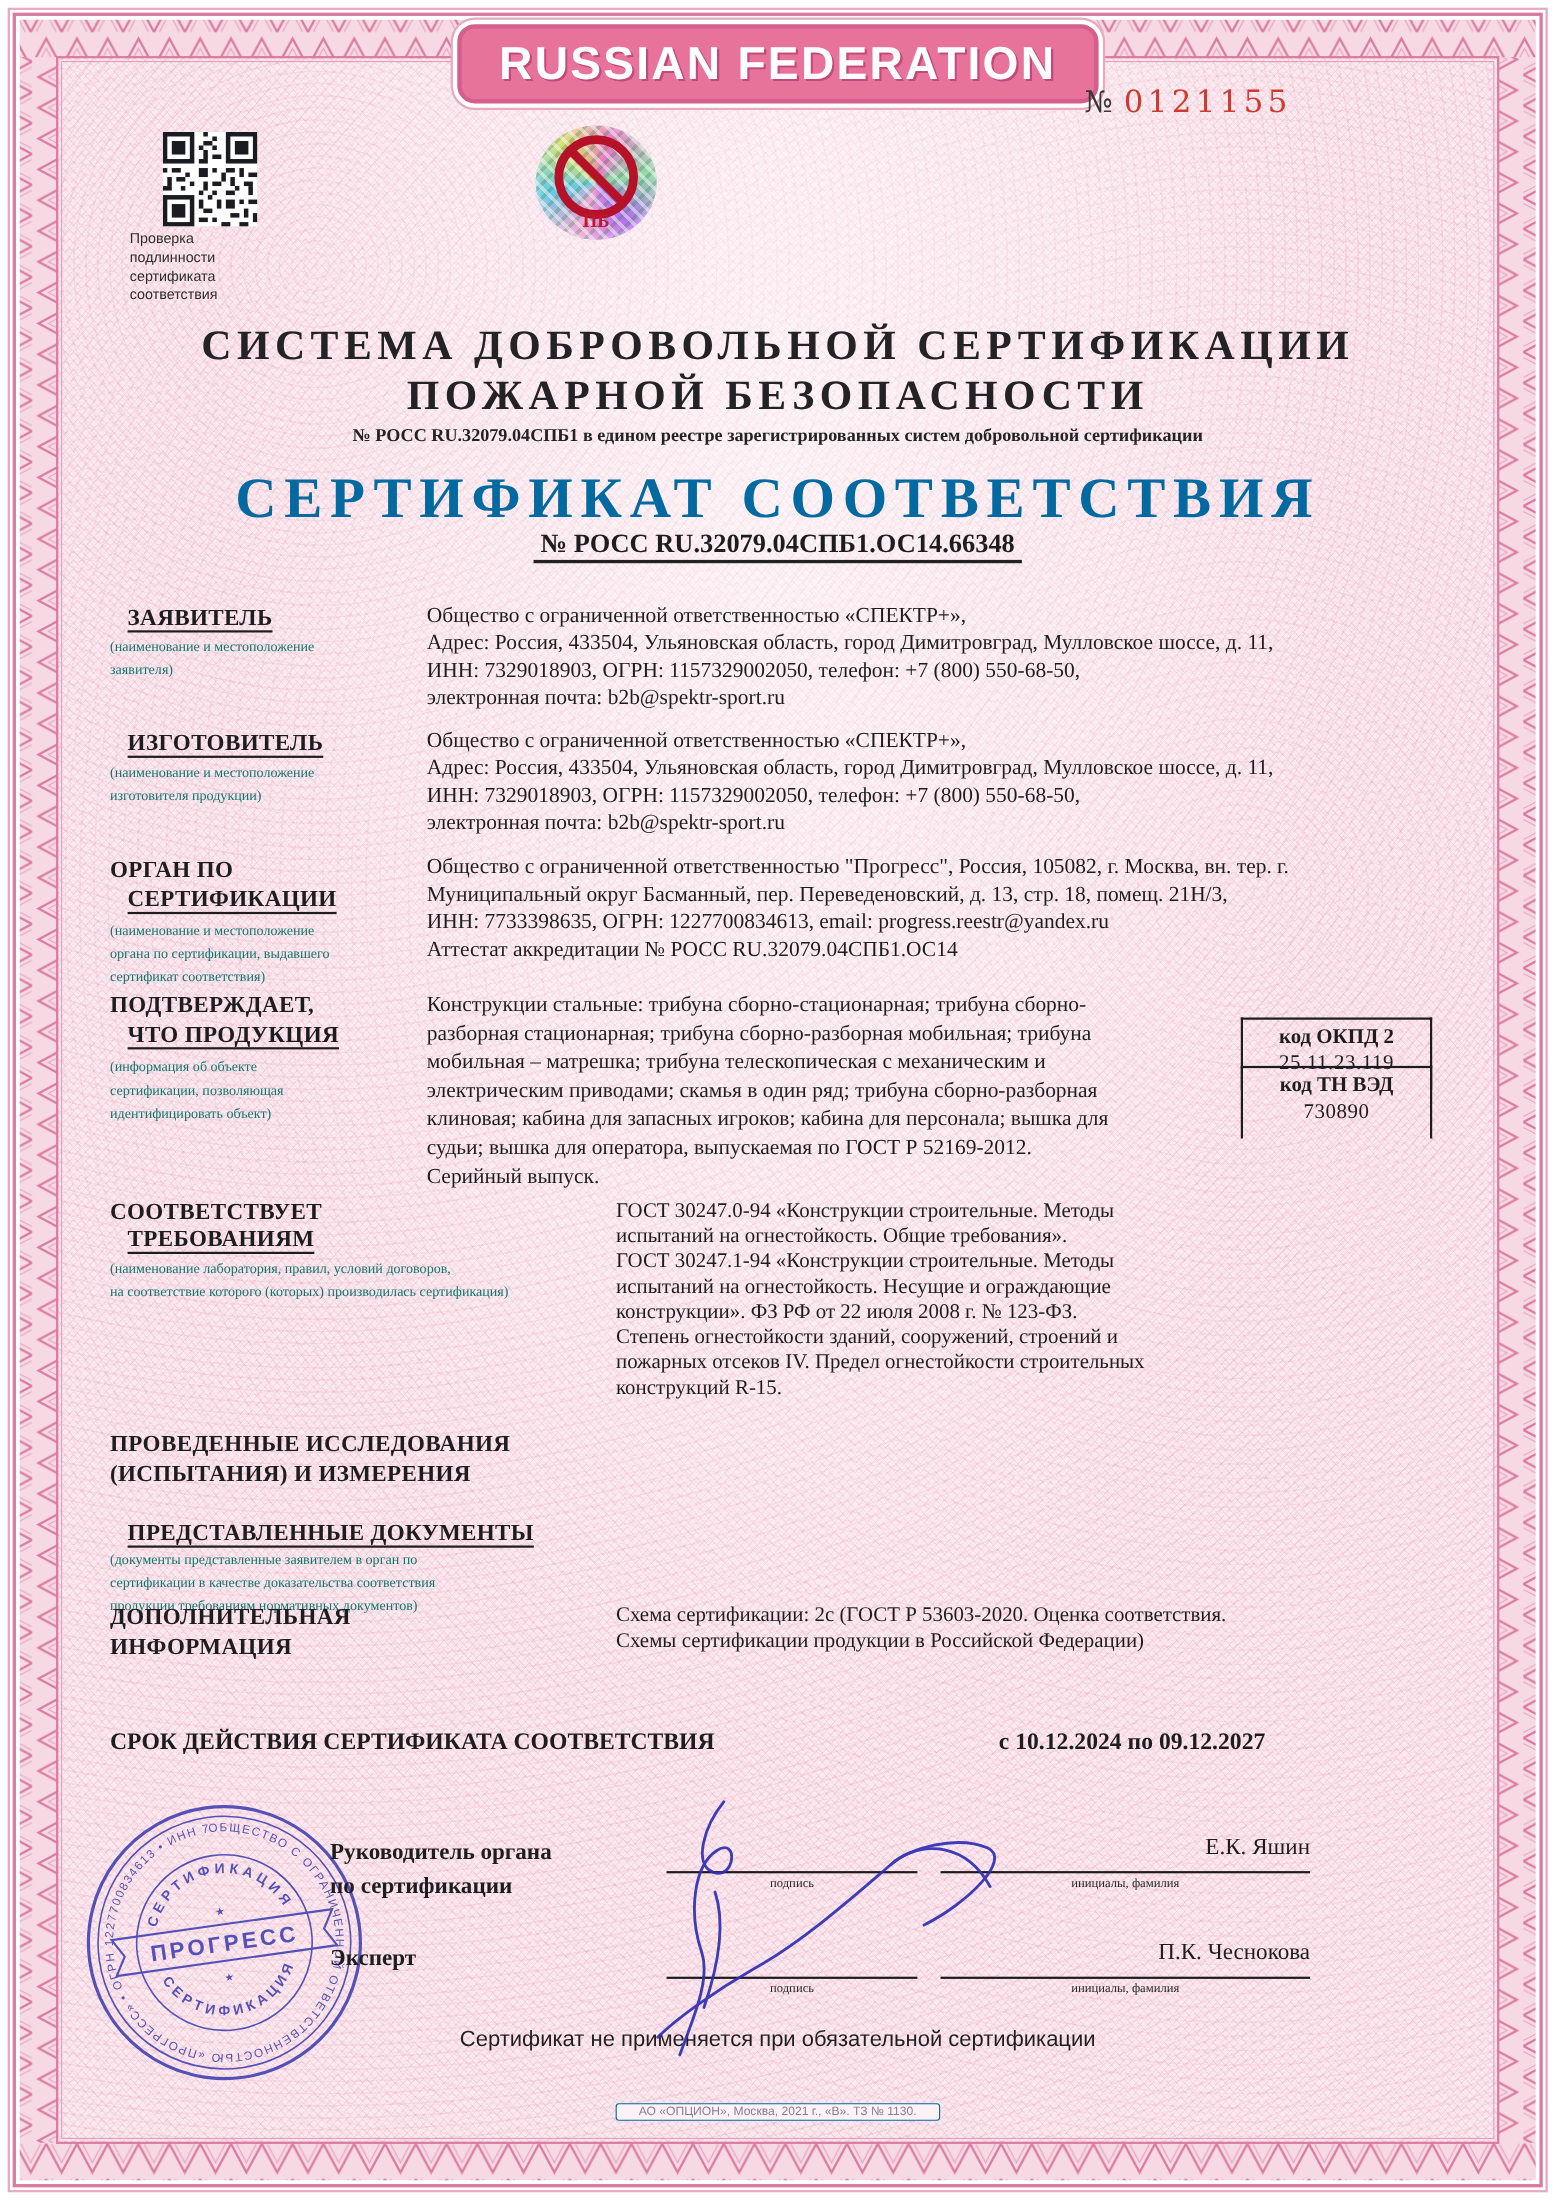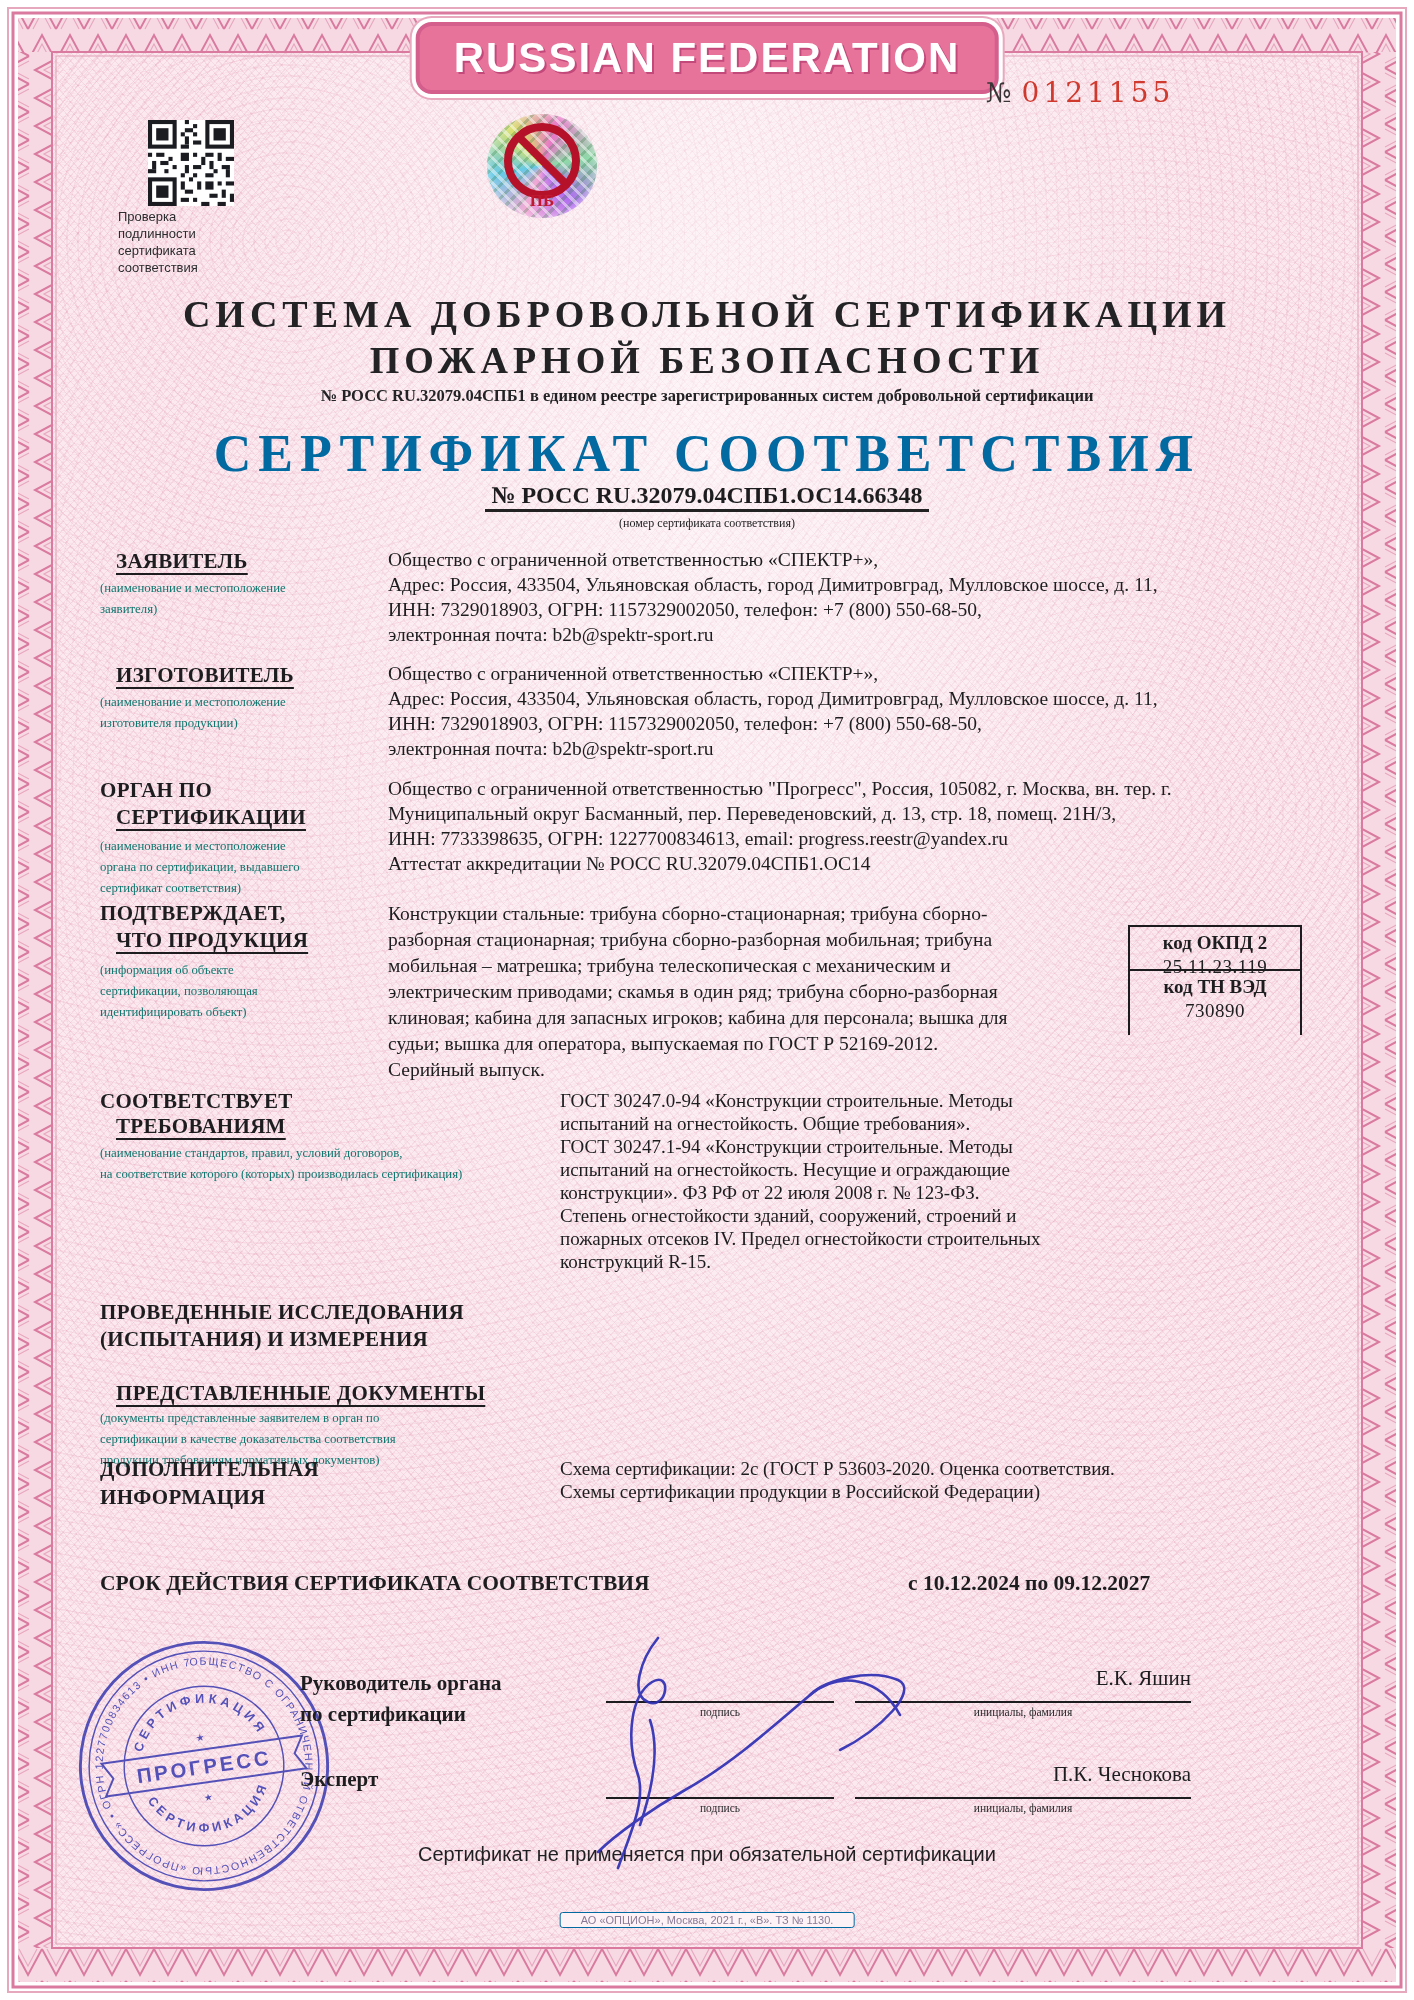--- a/index.html
+++ b/index.html
@@ -193,21 +193,20 @@
   </div>
 
   <div class="sys1">СИСТЕМА ДОБРОВОЛЬНОЙ СЕРТИФИКАЦИИ</div>
   <div class="sys2">ПОЖАРНОЙ БЕЗОПАСНОСТИ</div>
   <div class="sys-sub">№ РОСС RU.32079.04СПБ1 в едином реестре зарегистрированных систем добровольной сертификации</div>
 
   <div class="cert-title">СЕРТИФИКАТ СООТВЕТСТВИЯ</div>
   <div class="cert-num">
     <span>№ РОСС RU.32079.04СПБ1.ОС14.66348</span>
   </div>
-  <div class="cert-num-cap">(номер сертификата соответствия)</div>
 
   <div class="lbl u" style="top:549px;">ЗАЯВИТЕЛЬ</div>
   <div class="cap" style="top:578px;">(наименование и местоположение
 заявителя)</div>
   <div class="val" style="top:547px;">Общество с ограниченной ответственностью «СПЕКТР+»,
 Адрес: Россия, 433504, Ульяновская область, город Димитровград, Мулловское шоссе, д. 11,
 ИНН: 7329018903, ОГРН: 1157329002050, телефон: +7 (800) 550-68-50,
 электронная почта: b2b@spektr-sport.ru</div>
 
   <div class="lbl u" style="top:663px;">ИЗГОТОВИТЕЛЬ</div>
@@ -245,21 +244,21 @@
     <div class="cb-l">код ОКПД 2</div>
     <div class="cb-v">25.11.23.119</div>
   </div>
   <div class="codebox" style="top:969px;">
     <div class="cb-l">код ТН ВЭД</div>
     <div class="cb-v">730890</div>
   </div>
 
   <div class="lbl" style="top:1089px;">СООТВЕТСТВУЕТ</div>
   <div class="lbl u" style="top:1114px;">ТРЕБОВАНИЯМ</div>
-  <div class="cap" style="top:1143px;width:470px;">(наименование стандартов, правил, условий договоров,
+  <div class="cap" style="top:1143px;width:470px;">(наименование лаборатория, правил, условий договоров,
 на соответствие которого (которых) производилась сертификация)</div>
   <div class="val x560" style="top:1089px;">ГОСТ 30247.0-94 «Конструкции строительные. Методы
 испытаний на огнестойкость. Общие требования».
 ГОСТ 30247.1-94 «Конструкции строительные. Методы
 испытаний на огнестойкость. Несущие и ограждающие
 конструкции». ФЗ РФ от 22 июля 2008 г. № 123-ФЗ.
 Степень огнестойкости зданий, сооружений, строений и
 пожарных отсеков IV. Предел огнестойкости строительных
 конструкций R-15.</div>
 

